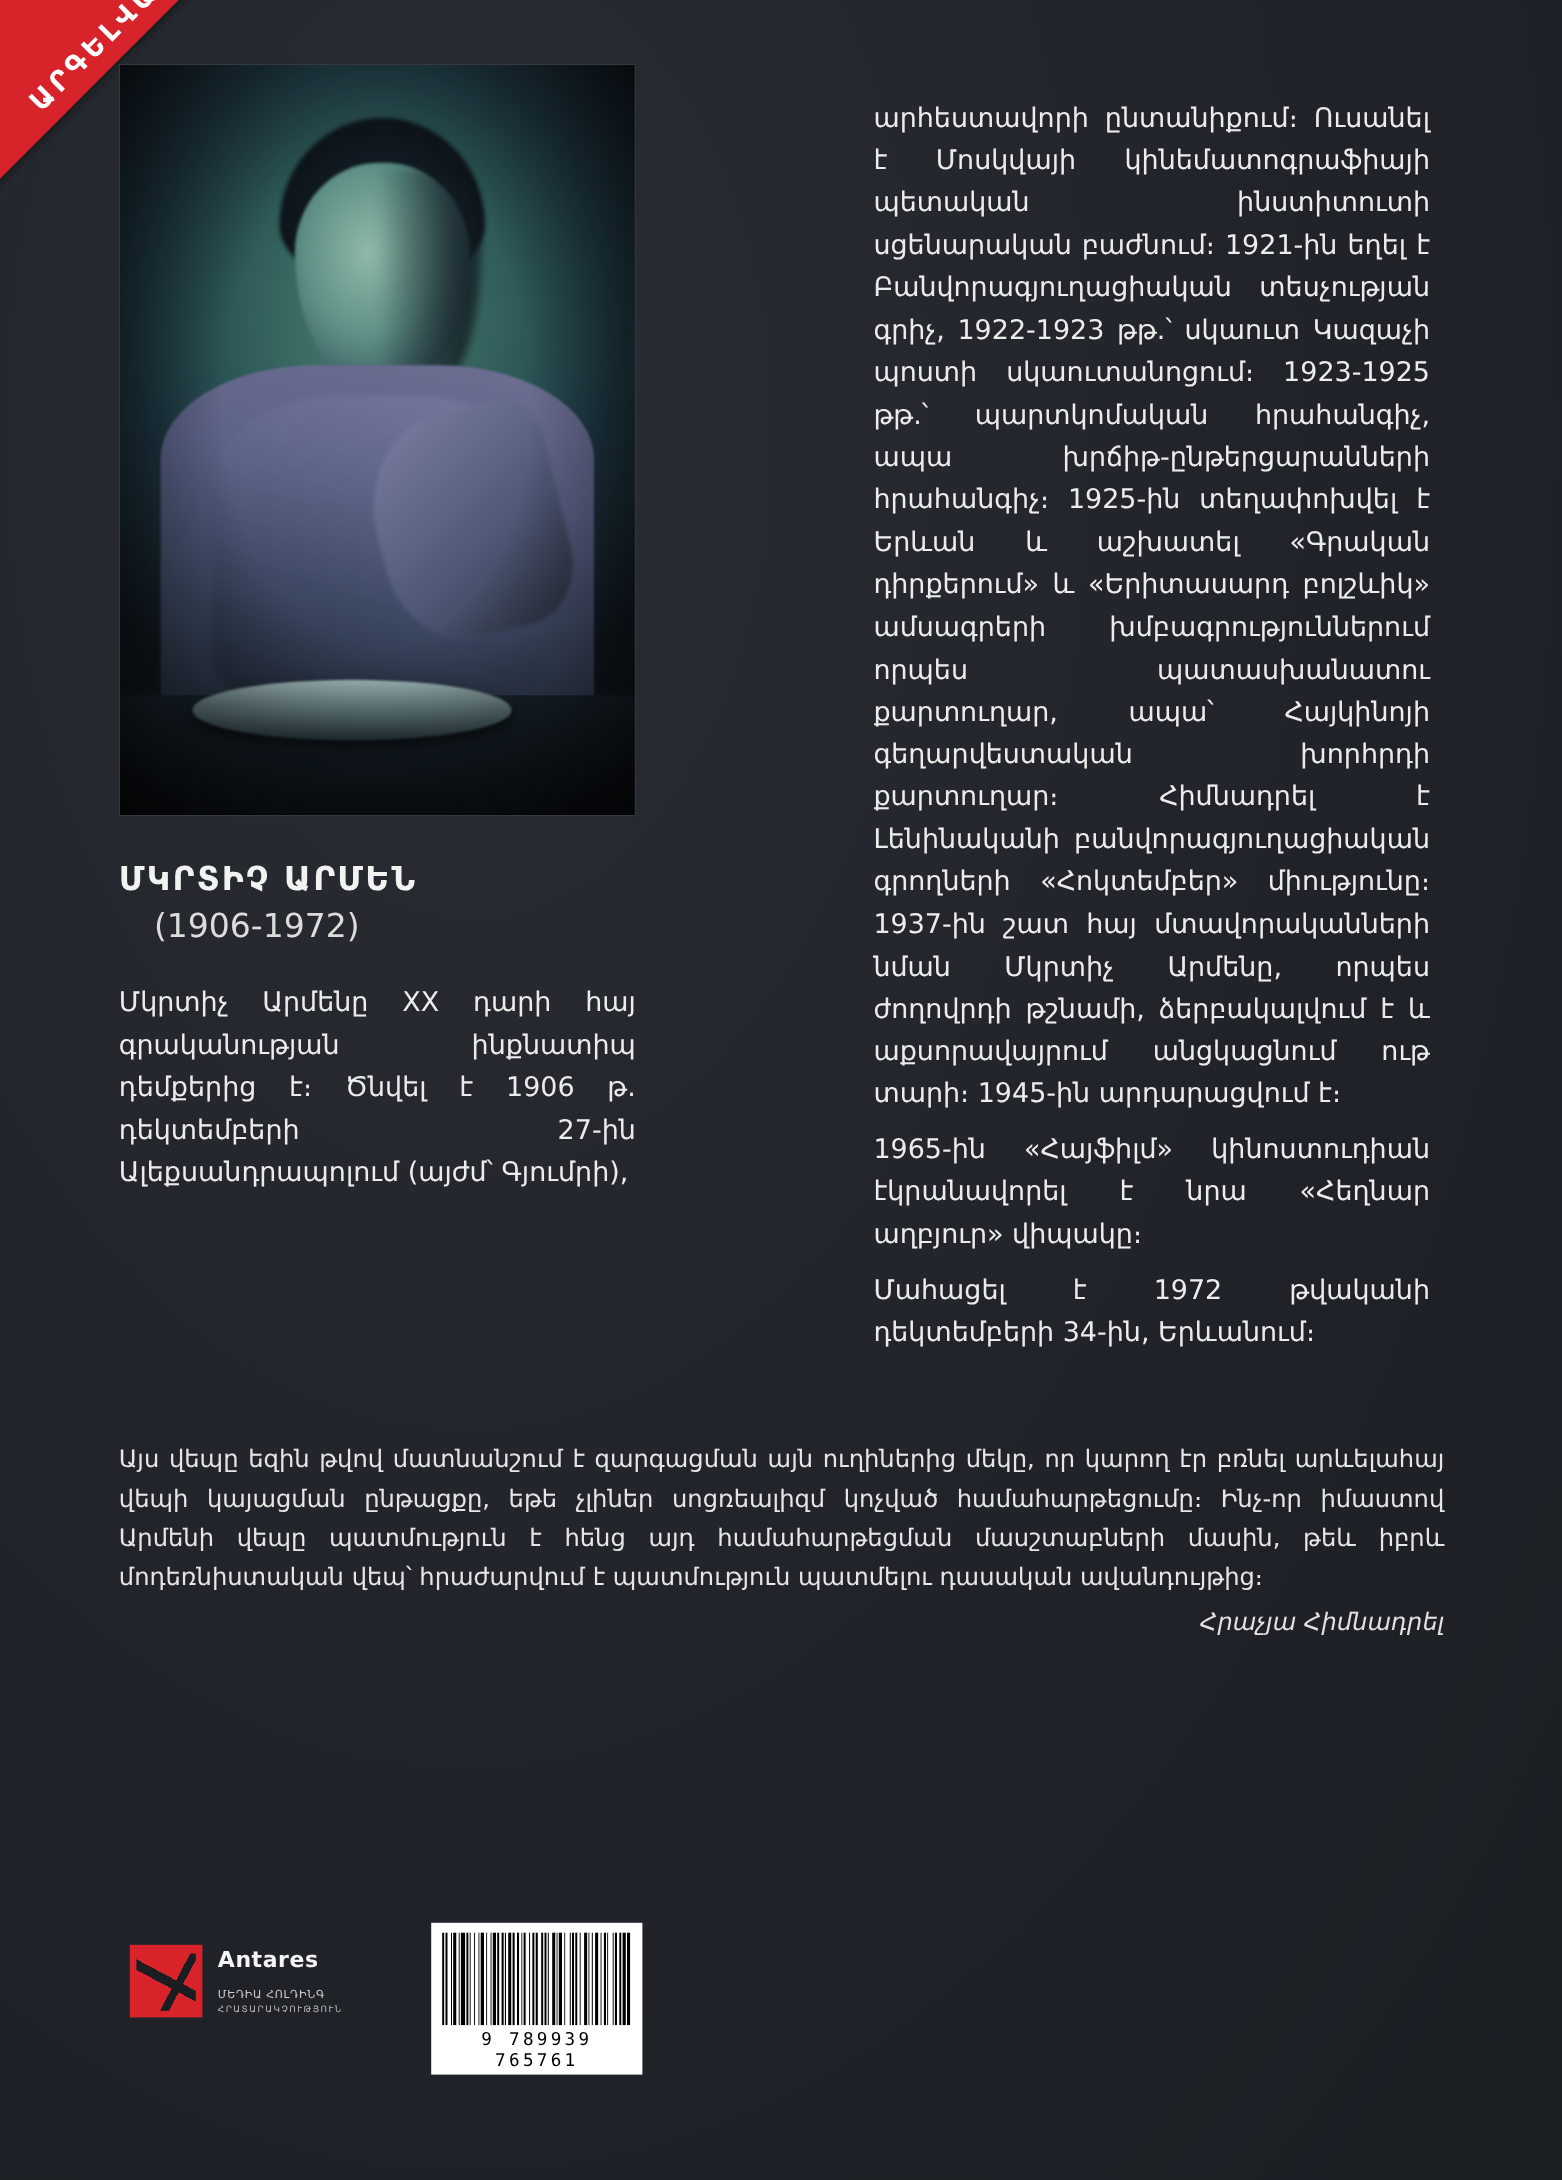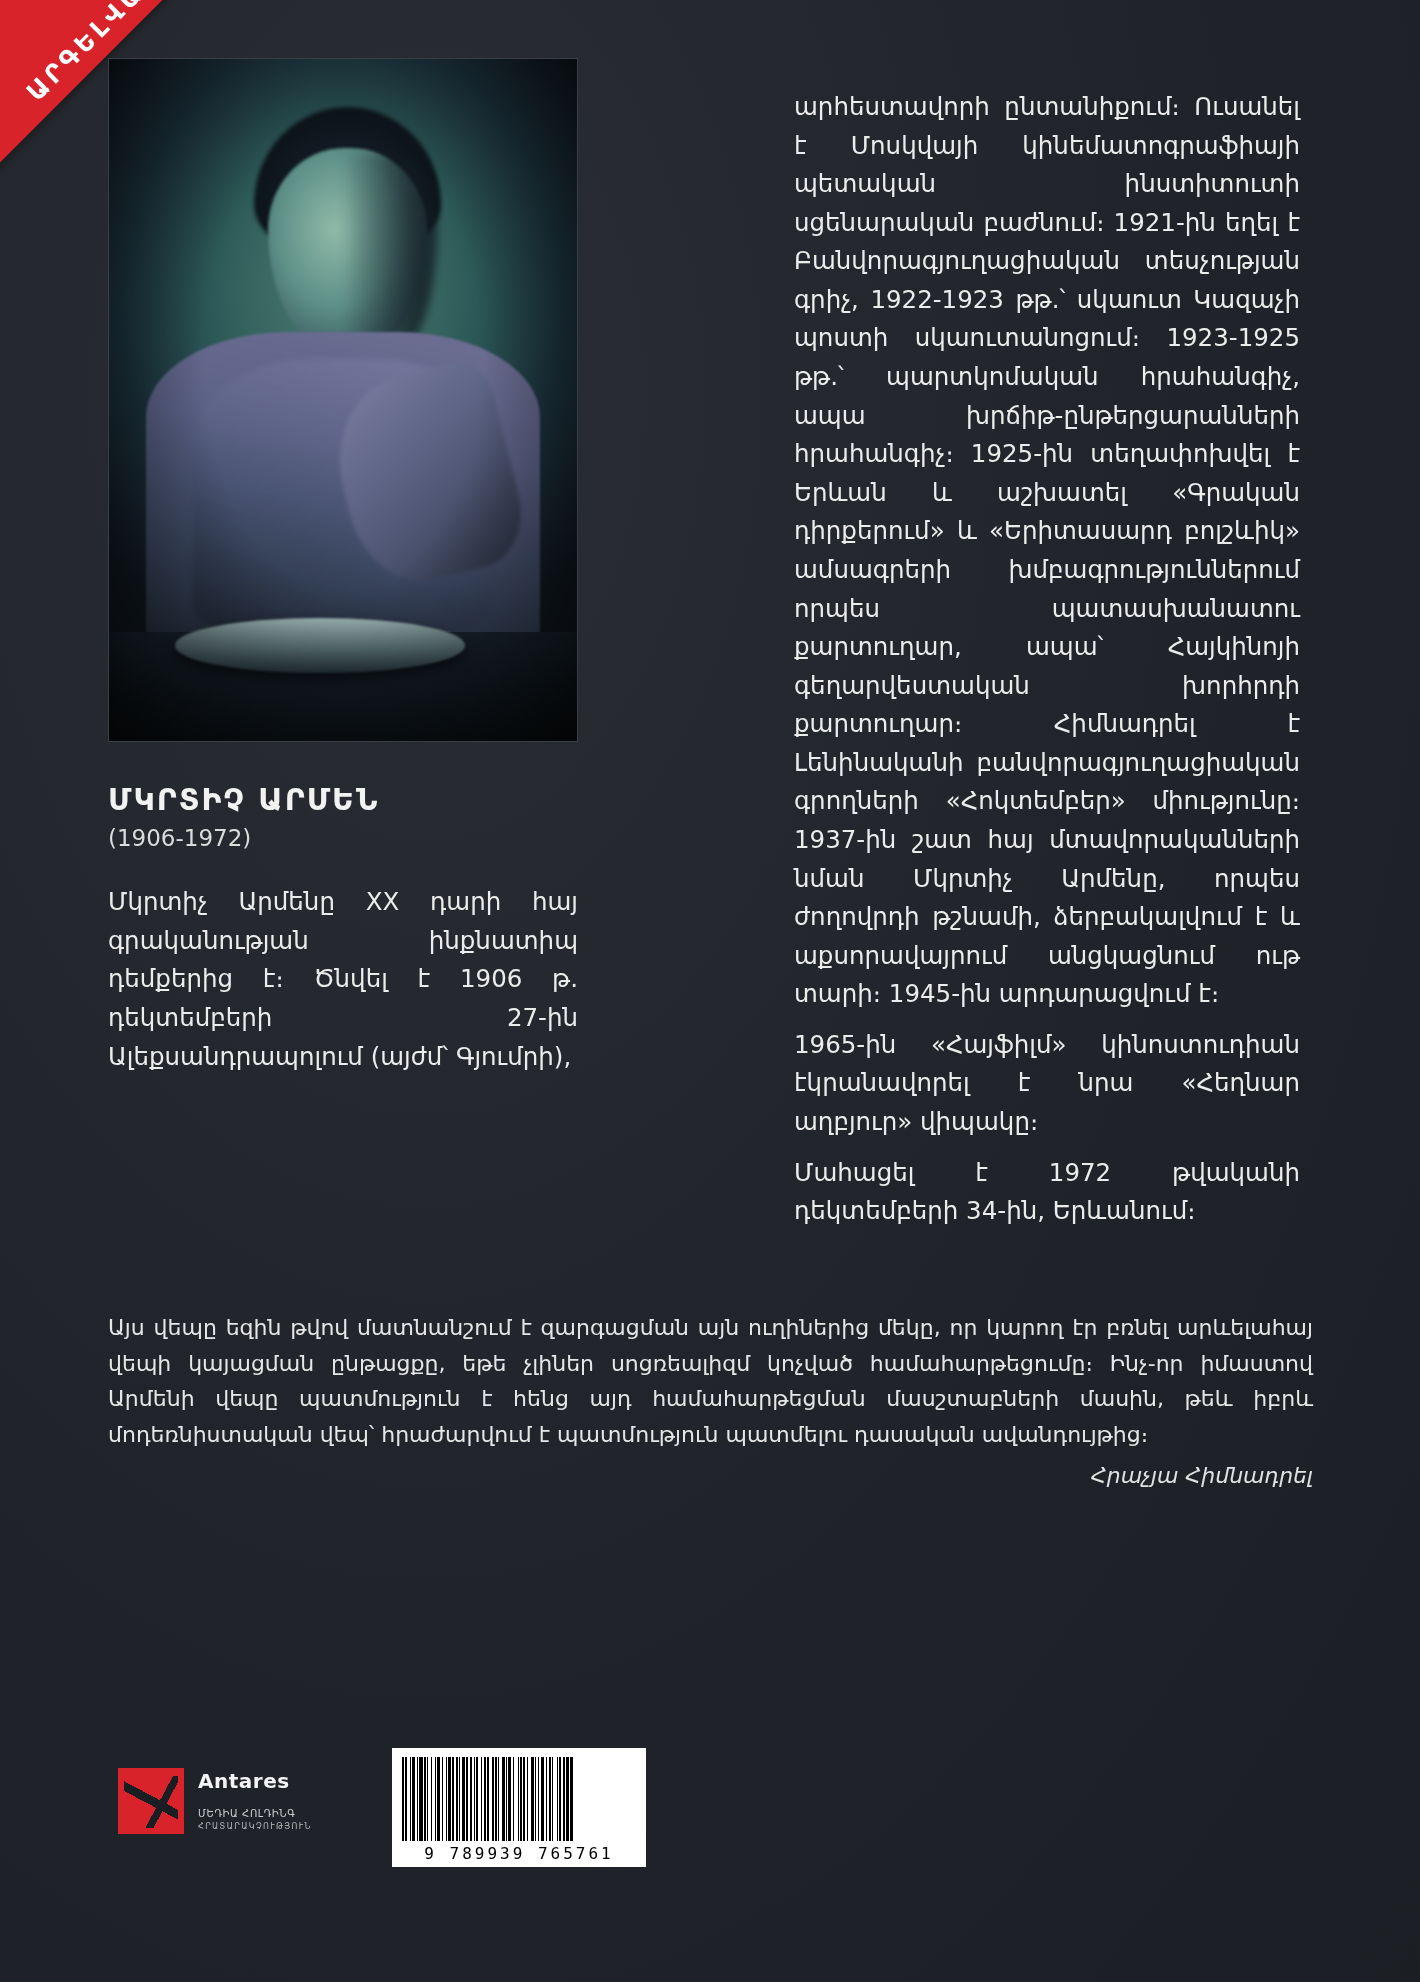--- a/index.html
+++ b/index.html
@@ -145,22 +145,23 @@
 
   .author-name {
     margin-top: 40px;
     font-size: 30px;
     font-weight: 700;
     letter-spacing: 2px;
     color: #f2f2f2;
   }
   .author-years {
     margin-top: 8px;
-    font-size: 23px;
+    font-size: 30px;
     color: #dcdcdc;
+    margin-left: 32px;
   }
   .left-bio {
     margin-top: 32px;
     font-size: 24.5px;
     line-height: 1.58;
     text-align: justify;
     color: #ececec;
   }
 
   
@@ -240,21 +241,21 @@
     color: #bdbdbd;
     letter-spacing: 1.4px;
     margin-top: 3px;
   }
 
   
   .barcode-wrap {
     position: absolute;
     left: 392px;
     top: 1748px;
-    width: 254px;
+    width: 192px;
     background: #ffffff;
     padding: 9px 10px 4px 10px;
   }
   .barcode {
     height: 84px;
     display: flex;
     align-items: stretch;
     gap: 0;
   }
   .barcode i { display: block; height: 100%; background: #000; }

